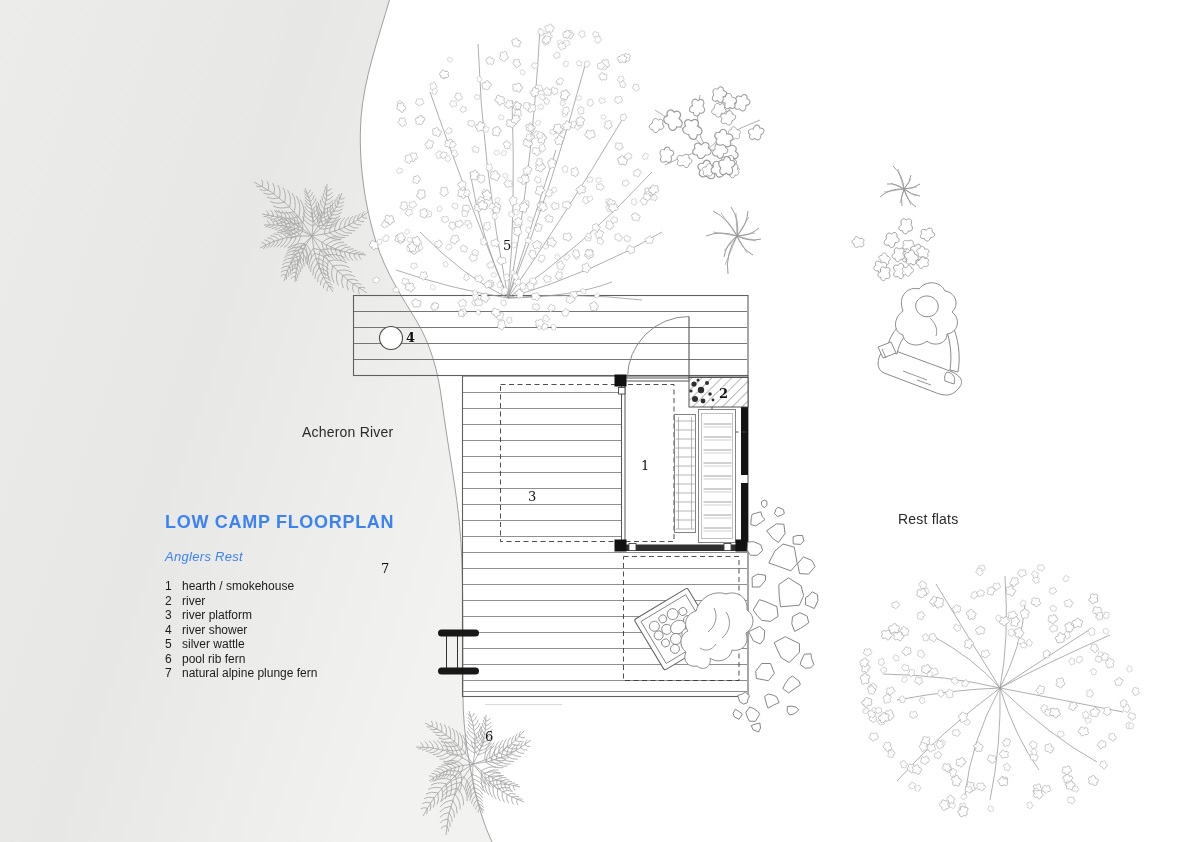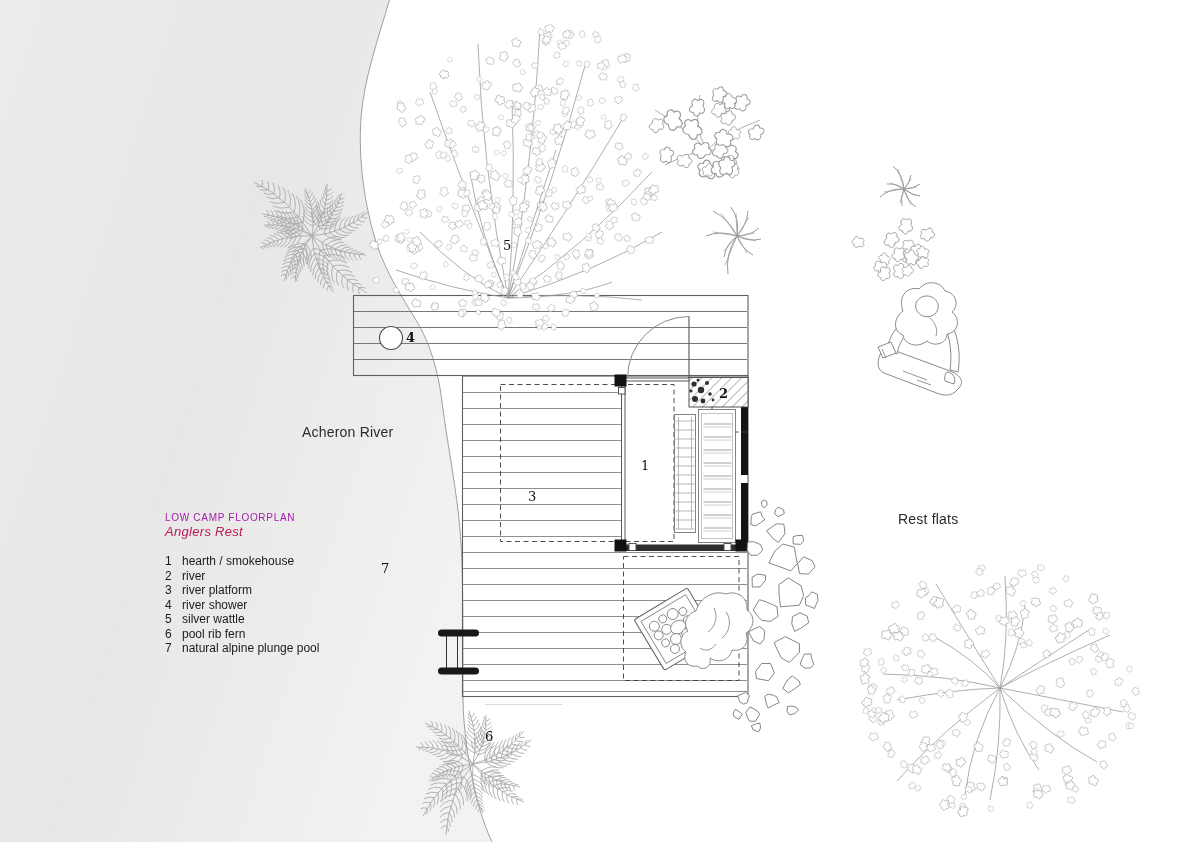--- a/index.html
+++ b/index.html
@@ -16,22 +16,22 @@
   .leaf{fill:#fff;stroke:var(--tree-line,#9a9a9a);stroke-width:0.8;}
   .branch{fill:none;stroke:var(--tree-line,#9a9a9a);stroke-width:0.8;}
   .frond{fill:none;stroke:#a6a6a6;stroke-width:0.85;}
   .rock{fill:#fff;stroke:#777;stroke-width:0.9;stroke-linejoin:round;}
   .fig{fill:#fff;stroke:#8a8a8a;stroke-width:1;stroke-linejoin:round;}
   .figline{fill:none;stroke:#8a8a8a;stroke-width:0.9;}
   .pebble{fill:#fff;stroke:#7a7a7a;stroke-width:0.8;}
 
   .txt{position:absolute;white-space:nowrap;}
   .title-block{position:absolute;left:165px;top:512px;}
-  .tb-title{font-size:10px;font-weight:normal;letter-spacing:.7px;color:#a21caf;}
-  .tb-sub{font-size:13px;font-style:italic;letter-spacing:.3px;color:#be185d;margin-top:1px;}
+  .tb-title{font-size:18px;font-weight:bold;letter-spacing:.7px;color:#3b82f6;}
+  .tb-sub{font-size:13px;font-style:italic;letter-spacing:.3px;color:#3b82f6;margin-top:16px;}
   .legend{margin-top:15px;font-size:12px;color:#1b1b1b;}
   .legend-row{display:flex;line-height:14.5px;}
   .legend-row .num{width:17px;}
   .map-label{font-size:14px;letter-spacing:.2px;color:#2a2a2a;}
   .marker{position:absolute;font-family:"DejaVu Serif",serif;font-size:13px;color:#101010;}
   .marker.bold{font-weight:bold;text-shadow:0 0 2px #fff,0 0 2px #fff;}
 </style>
 </head>
 <body>
 
@@ -945,21 +945,21 @@
       <div class="legend-row">
           <span class="num">5</span>
           <span>silver wattle</span>
         </div>
       <div class="legend-row">
           <span class="num">6</span>
           <span>pool rib fern</span>
         </div>
       <div class="legend-row">
           <span class="num">7</span>
-          <span>natural alpine plunge pool</span>
+          <span>natural alpine plunge fern</span>
         </div>
     </div>
   </div>
 
   <div class="txt map-label" style="left:302px;top:424px;">Acheron River</div>
   <div class="txt map-label" style="left:898px;top:511px;">Rest flats</div>
 
   <div class="marker" style="left:641px;top:458px;">1</div>
   <div class="marker bold" style="left:719px;top:386px;">2</div>
   <div class="marker" style="left:528px;top:489px;">3</div>

